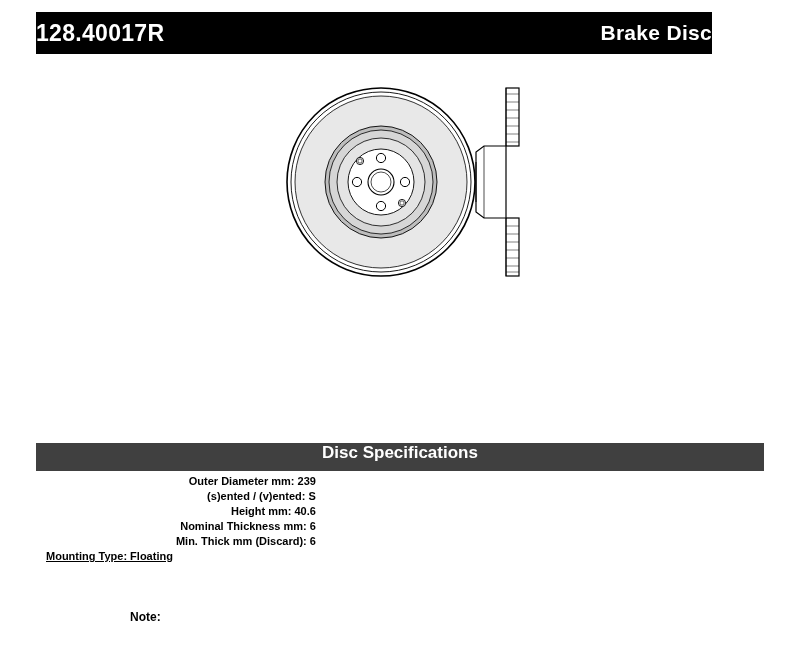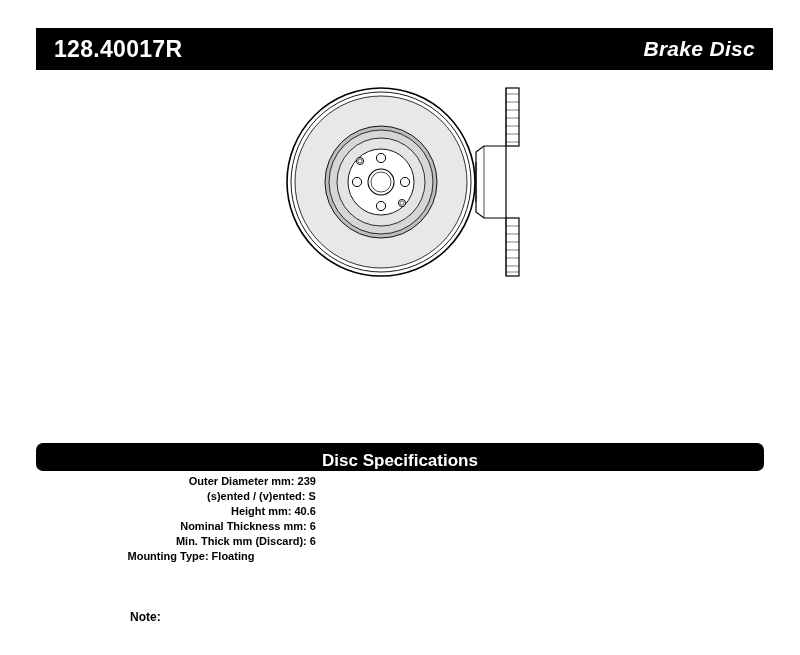--- a/index.html
+++ b/index.html
@@ -21,44 +21,43 @@
     left: 0;
     top: 0;
     width: 800px;
     height: 655px;
   }
 
   
   .header-bar {
     position: absolute;
     left: 36px;
-    top: 28px;
-    width: 737px;
+    top: 12px;
+    width: 676px;
     height: 42px;
     background: #000000;
     display: flex;
     align-items: center;
     justify-content: space-between;
     box-sizing: border-box;
-    padding: 0 18px;
+    padding: 0 0;
   }
   .header-part {
     color: #ffffff;
     font-size: 23px;
     font-weight: bold;
     letter-spacing: 0.3px;
     font-family: "Liberation Sans", sans-serif;
   }
   .header-type {
     color: #ffffff;
     font-size: 21px;
     font-weight: bold;
     letter-spacing: 0.3px;
     font-family: "Liberation Sans", sans-serif;
-    font-style: italic;
   }
 
   
   .drawing {
     position: absolute;
     left: 36px;
     top: 72px;
     width: 728px;
     height: 350px;
   }
@@ -66,25 +65,24 @@
     display: block;
   }
 
   
   .spec-title-bar {
     position: absolute;
     left: 36px;
     top: 443px;
     width: 728px;
     height: 28px;
-    background: #000000;
+    background: #404040;
     display: flex;
-    align-items: flex-end;
+    align-items: flex-start;
     justify-content: center;
-    border-radius: 7px;
   }
   .spec-title {
     color: #ffffff;
     font-size: 17px;
     font-weight: bold;
   }
 
   
   .spec-body {
     position: absolute;
@@ -106,23 +104,24 @@
     box-sizing: border-box;
   }
   .col-mid {
     width: 31%;
     text-align: right;
     padding-right: 2px;
     box-sizing: border-box;
   }
   .col-right {
     width: 30%;
-    text-align: right;
+    text-align: left;
     padding-left: 10px;
     box-sizing: border-box;
+    text-decoration: underline;
   }
   .spec-line {
     line-height: 15px;
     white-space: nowrap;
   }
 
   
   .note {
     position: absolute;
     left: 130px;

